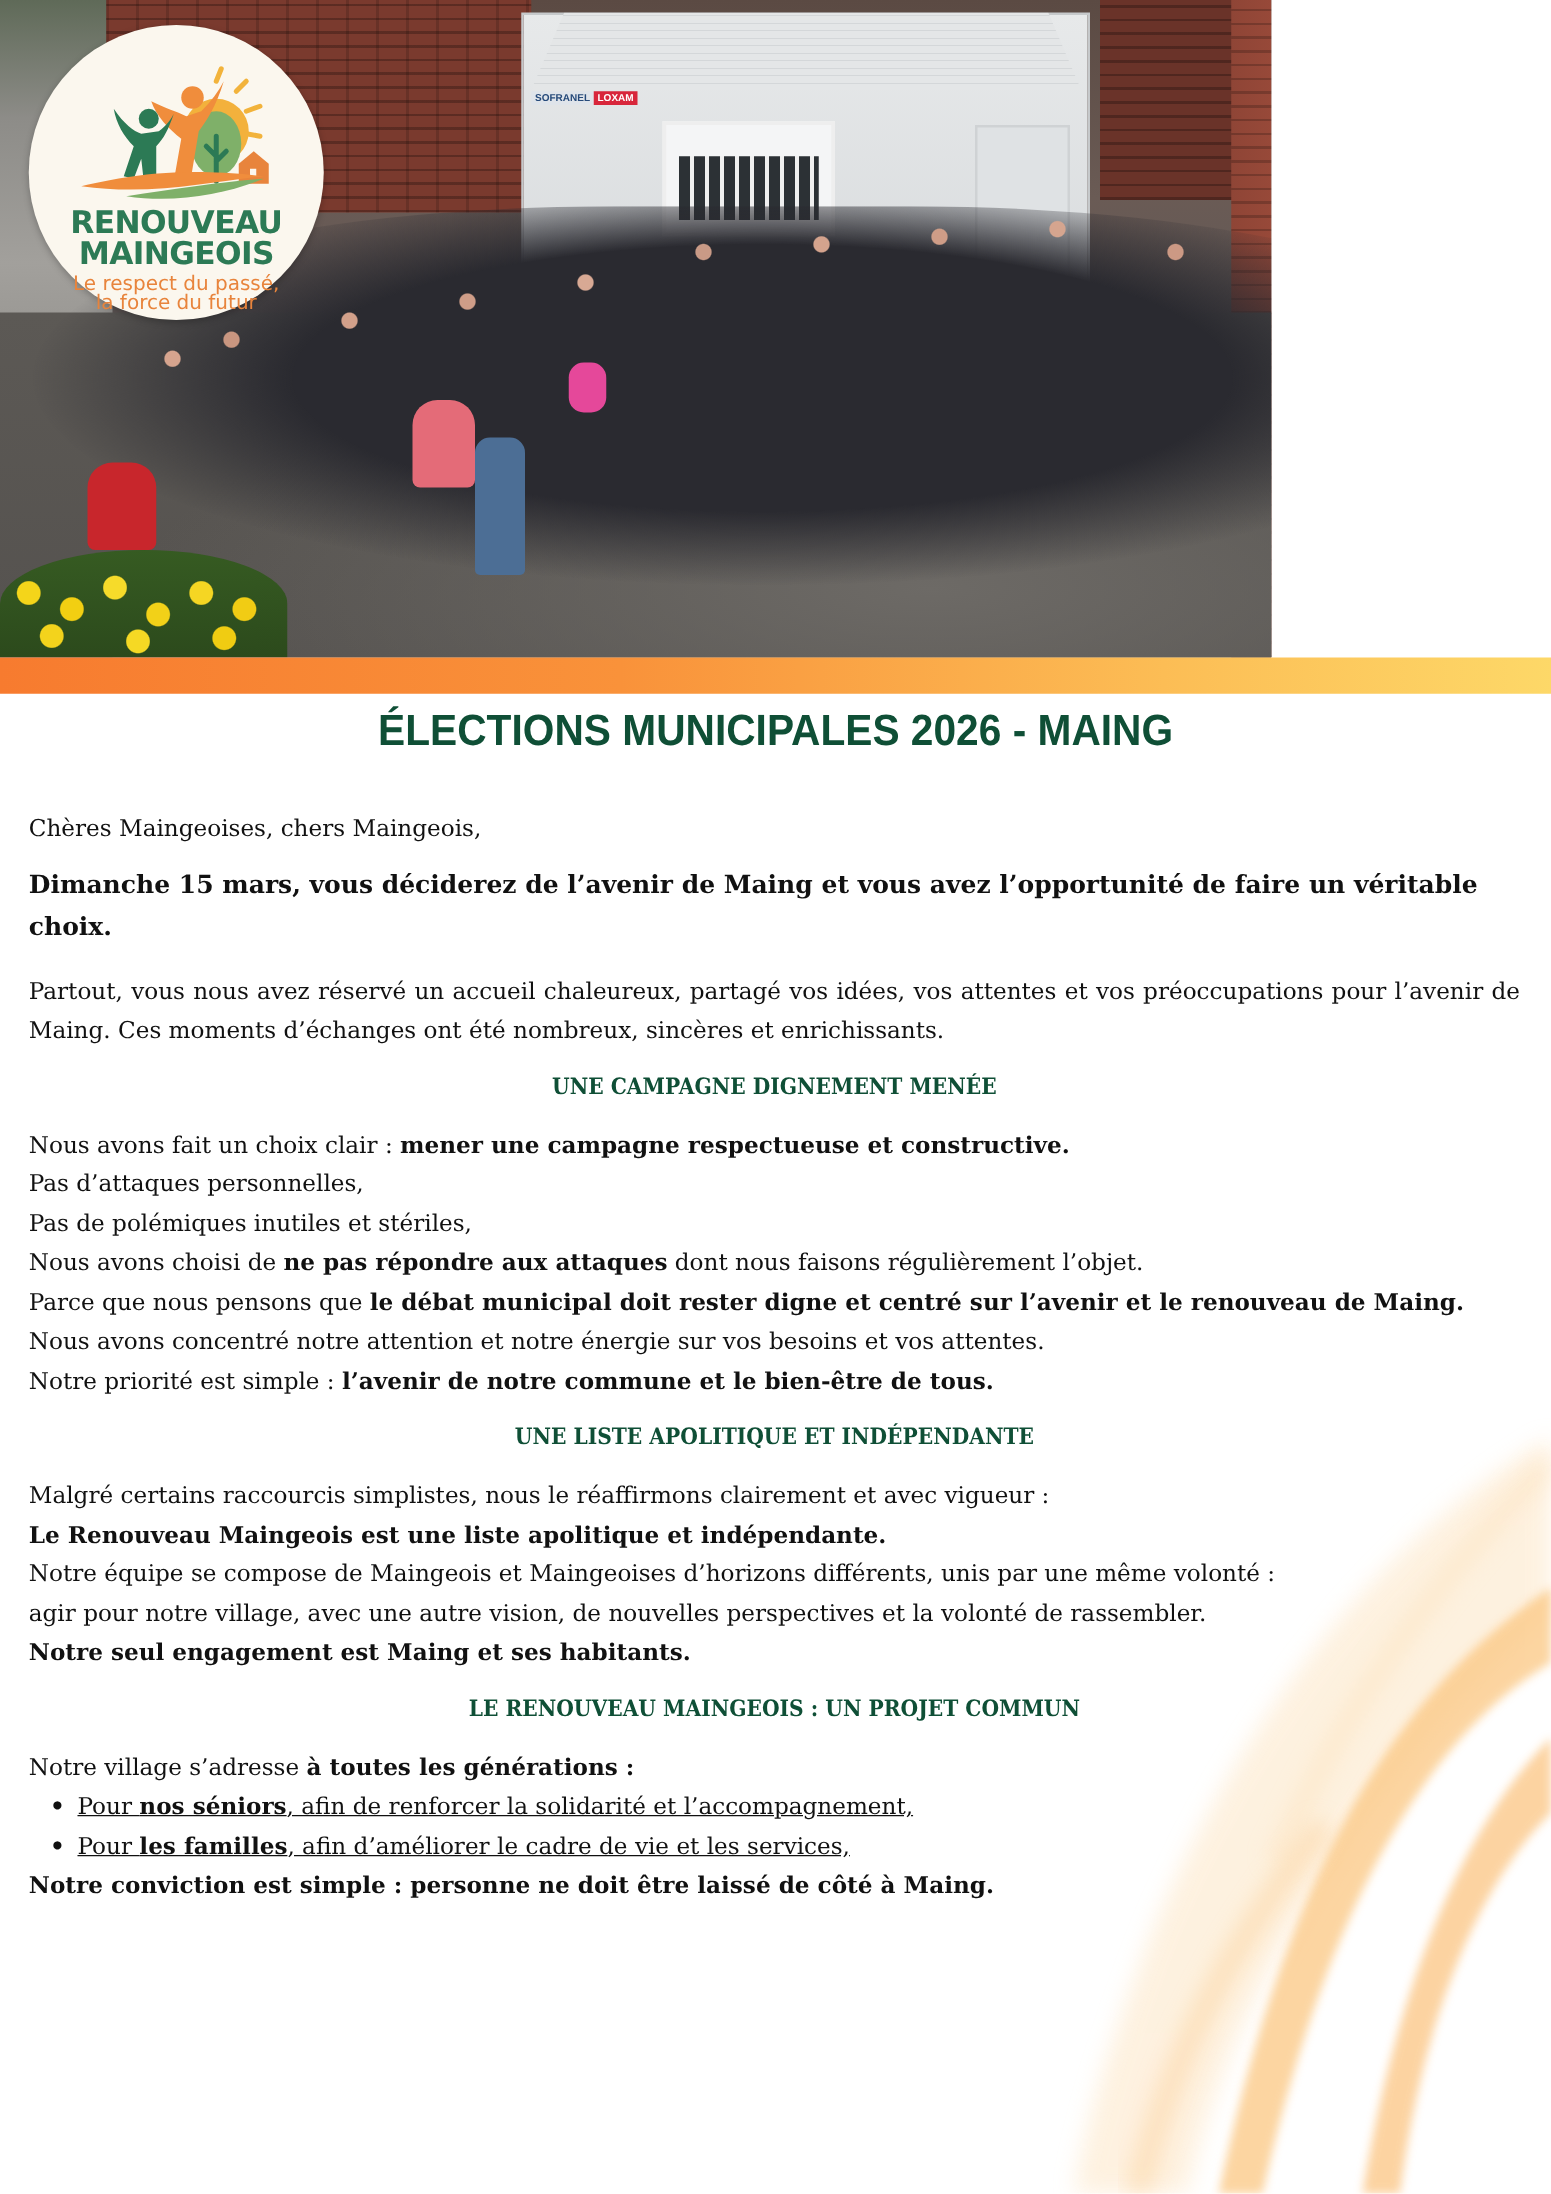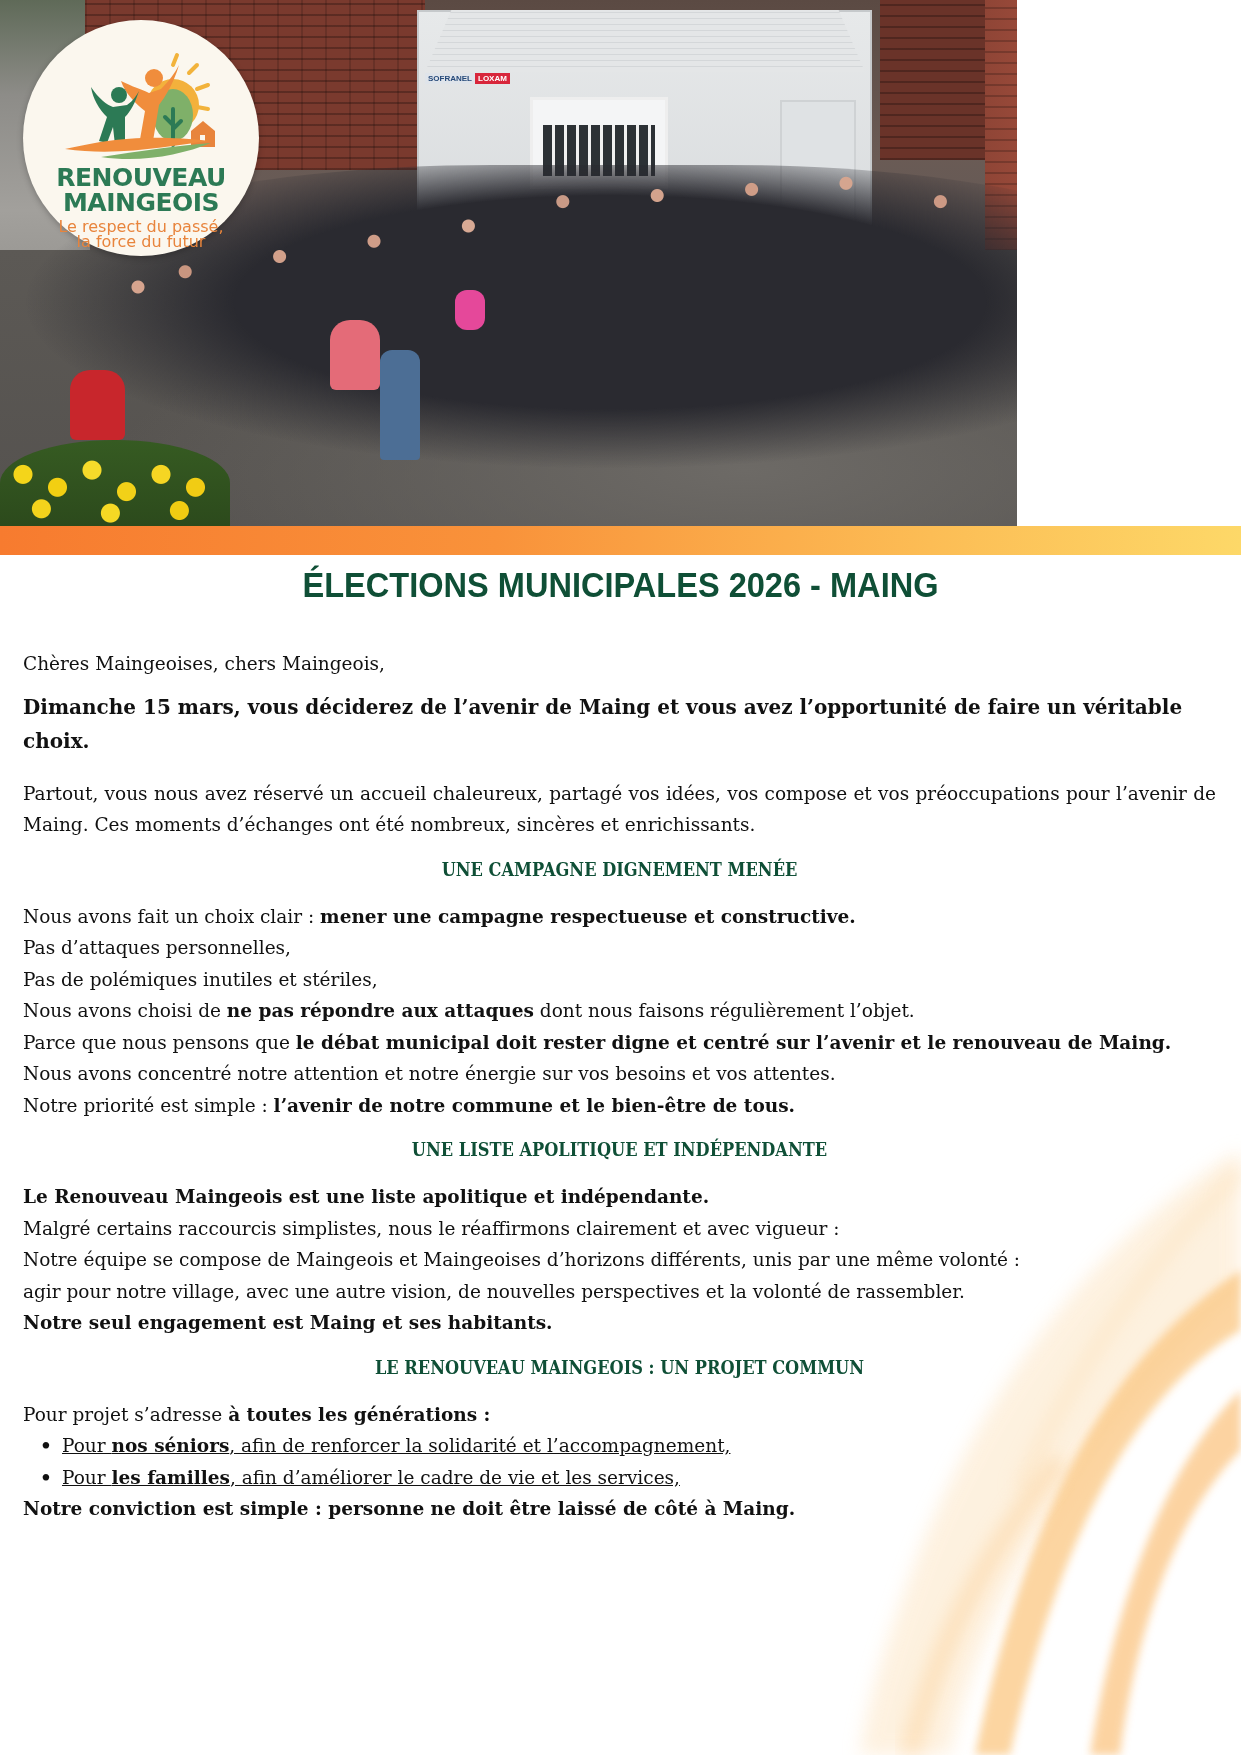--- a/index.html
+++ b/index.html
@@ -252,38 +252,38 @@
   <path d="M481 40 C430 90, 330 200, 260 360" stroke="#fde0b8" stroke-width="14" fill="none" opacity="0.5" filter="url(#blur8)"></path>
   <path d="M150 625 C175 520, 220 430, 300 330" stroke="#fcd29c" stroke-width="18" fill="none" opacity="0.55" filter="url(#blur8)"></path>
 </svg>
 
 <h1 class="title">ÉLECTIONS MUNICIPALES 2026 - MAING</h1>
 
 <div class="content">
   <p class="salutation">Chères Maingeoises, chers Maingeois,</p>
   <p class="lead">Dimanche 15 mars, vous déciderez de l’avenir de Maing et vous avez l’opportunité de faire un véritable choix.</p>
 
-  <p class="justify">Partout, vous nous avez réservé un accueil chaleureux, partagé vos idées, vos compose et vos préoccupations pour l’avenir de Maing. Ces moments d’échanges ont été nombreux, sincères et enrichissants.</p>
+  <p class="justify">Partout, vous nous avez réservé un accueil chaleureux, partagé vos idées, vos attentes et vos préoccupations pour l’avenir de Maing. Ces moments d’échanges ont été nombreux, sincères et enrichissants.</p>
 
   <p class="section-heading">UNE CAMPAGNE DIGNEMENT MENÉE</p>
   <p><span>Nous avons fait un choix clair : </span><b>mener une campagne respectueuse et constructive.</b></p>
   <p>Pas d’attaques personnelles,</p>
   <p>Pas de polémiques inutiles et stériles,</p>
   <p><span>Nous avons choisi de </span><b>ne pas répondre aux attaques</b><span> dont nous faisons régulièrement l’objet.</span></p>
   <p><span>Parce que nous pensons que </span><b>le débat municipal doit rester digne et centré sur l’avenir et le renouveau de Maing.</b></p>
   <p>Nous avons concentré notre attention et notre énergie sur vos besoins et vos attentes.</p>
   <p><span>Notre priorité est simple : </span><b>l’avenir de notre commune et le bien-être de tous.</b></p>
 
   <p class="section-heading">UNE LISTE APOLITIQUE ET INDÉPENDANTE</p>
+  <p>Malgré certains raccourcis simplistes, nous le réaffirmons clairement et avec vigueur :</p>
   <p><b>Le Renouveau Maingeois est une liste apolitique et indépendante.</b></p>
-  <p>Malgré certains raccourcis simplistes, nous le réaffirmons clairement et avec vigueur :</p>
   <p>Notre équipe se compose de Maingeois et Maingeoises d’horizons différents, unis par une même volonté :</p>
   <p>agir pour notre village, avec une autre vision, de nouvelles perspectives et la volonté de rassembler.</p>
   <p><b>Notre seul engagement est Maing et ses habitants.</b></p>
 
   <p class="section-heading">LE RENOUVEAU MAINGEOIS : UN PROJET COMMUN</p>
-  <p><span>Pour projet s’adresse </span><b>à toutes les générations :</b></p>
+  <p><span>Notre village s’adresse </span><b>à toutes les générations :</b></p>
   <ul class="generations">
     <li><span>Pour </span><b>nos séniors</b><span>, afin de renforcer la solidarité et l’accompagnement,</span></li>
     <li><span>Pour </span><b>les familles</b><span>, afin d’améliorer le cadre de vie et les services,</span></li>
   </ul>
   <p><b>Notre conviction est simple : personne ne doit être laissé de côté à Maing.</b></p>
 </div>
 
 </body></html>

